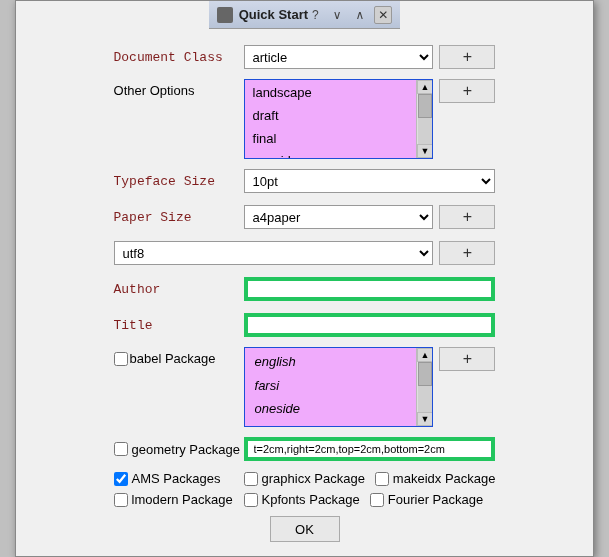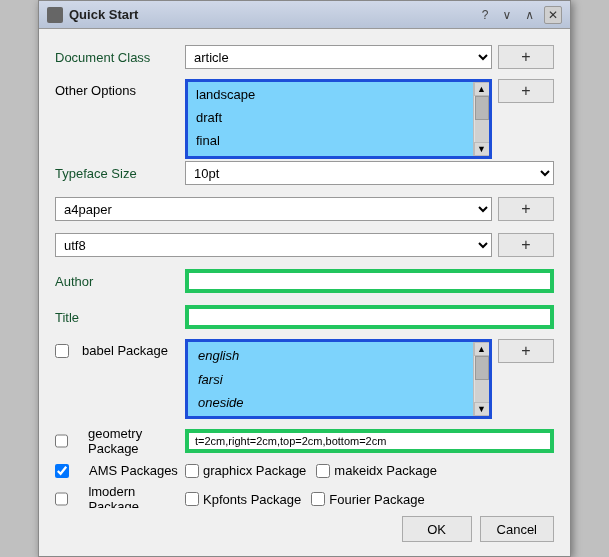--- a/index.html
+++ b/index.html
@@ -7,27 +7,28 @@
       font-family: 'Segoe UI', Arial, sans-serif;
       font-size: 13px;
       background: #c0c0c0;
       display: flex;
       align-items: center;
       justify-content: center;
       width: 609px;
       height: 557px;
     }
     .dialog {
-      width: 533px;
+      width: 579px;
       height: 557px;
       background: #f0f0f0;
       border: 1px solid #888;
       box-shadow: 2px 2px 8px rgba(0,0,0,0.4);
       display: flex;
       flex-direction: column;
+      align-items: center;
     }
     .title-bar {
       background: linear-gradient(to bottom, #d0d8e8, #b8c4d8);
       height: 28px;
       display: flex;
       align-items: center;
       justify-content: space-between;
       padding: 0 8px;
       border-bottom: 1px solid #999;
       flex-shrink: 0;
@@ -85,22 +86,23 @@
     .form-row {
       display: flex;
       align-items: center;
       margin-bottom: 8px;
       min-height: 28px;
     }
     .form-label {
       width: 130px;
       flex-shrink: 0;
       font-size: 13px;
-      color: #14532d;
+      color: #7f1d1d;
       padding-right: 8px;
+      font-family: Liberation Mono, monospace;
     }
     .form-control-area {
       flex: 1;
       display: flex;
       align-items: center;
       gap: 6px;
     }
     select {
       height: 24px;
       border: 1px solid #999;
@@ -151,21 +153,21 @@
       width: 130px;
       flex-shrink: 0;
       display: flex;
       align-items: center;
       gap: 4px;
       padding-top: 4px;
     }
     .checkbox-wrap {
       display: flex;
       align-items: center;
-      gap: 13px;
+      gap: 2px;
     }
     input[type="checkbox"] {
       width: 14px;
       height: 14px;
       cursor: pointer;
     }
     .babel-control-area {
       flex: 1;
       display: flex;
       align-items: flex-start;
@@ -182,21 +184,21 @@
     .packages-row {
       display: flex;
       align-items: center;
       margin-bottom: 6px;
     }
     .pkg-label {
       width: 130px;
       flex-shrink: 0;
       display: flex;
       align-items: center;
-      gap: 20px;
+      gap: 4px;
     }
     .pkg-options {
       flex: 1;
       display: flex;
       align-items: center;
       gap: 10px;
       flex-wrap: wrap;
     }
     .pkg-option {
       display: flex;
@@ -216,37 +218,38 @@
       height: 26px;
       background: #e8e8e8;
       border: 1px solid #aaa;
       font-size: 13px;
       cursor: pointer;
       padding: 0 16px;
     }
     .other-options-row {
       display: flex;
       align-items: flex-start;
+      margin-bottom: 8px;
     }
     .other-options-label {
       width: 130px;
       flex-shrink: 0;
       padding-top: 4px;
       font-size: 13px;
     }
     .listbox-wrap {
       flex: 1;
       display: flex;
       gap: 6px;
     }
     .listbox-with-scroll {
       flex: 1;
       height: 80px;
-      border: 3px solid #1d4ed8;
-      background: #7dd3fc;
+      border: 1px solid #1d4ed8;
+      background: #f0abfc;
       display: flex;
       overflow: hidden;
     }
     .listbox-items {
       flex: 1;
       overflow: hidden;
       padding: 2px 4px;
     }
     .vscroll {
       width: 16px;
@@ -343,20 +346,21 @@
       <div class="form-control-area">
         <select style="width:100%">
           <option>10pt</option>
           <option>11pt</option>
           <option>12pt</option>
         </select>
       </div>
     </div>
 
     <div class="form-row">
+      <span class="form-label">Paper Size</span>
       <div class="form-control-area">
         <select style="width:100%">
           <option>a4paper</option>
           <option>a5paper</option>
           <option>letterpaper</option>
           <option>legalpaper</option>
         </select>
         <button class="plus-btn">+</button>
       </div>
     </div>
@@ -455,15 +459,14 @@
           <input type="checkbox" style="">
           <span>Fourier Package</span>
         </div>
       </div>
     </div>
 
   </div>
 
   <div class="dialog-footer">
     <button class="dialog-btn">OK</button>
-    <button class="dialog-btn">Cancel</button>
   </div>
 </div>
 
 </body></html>

